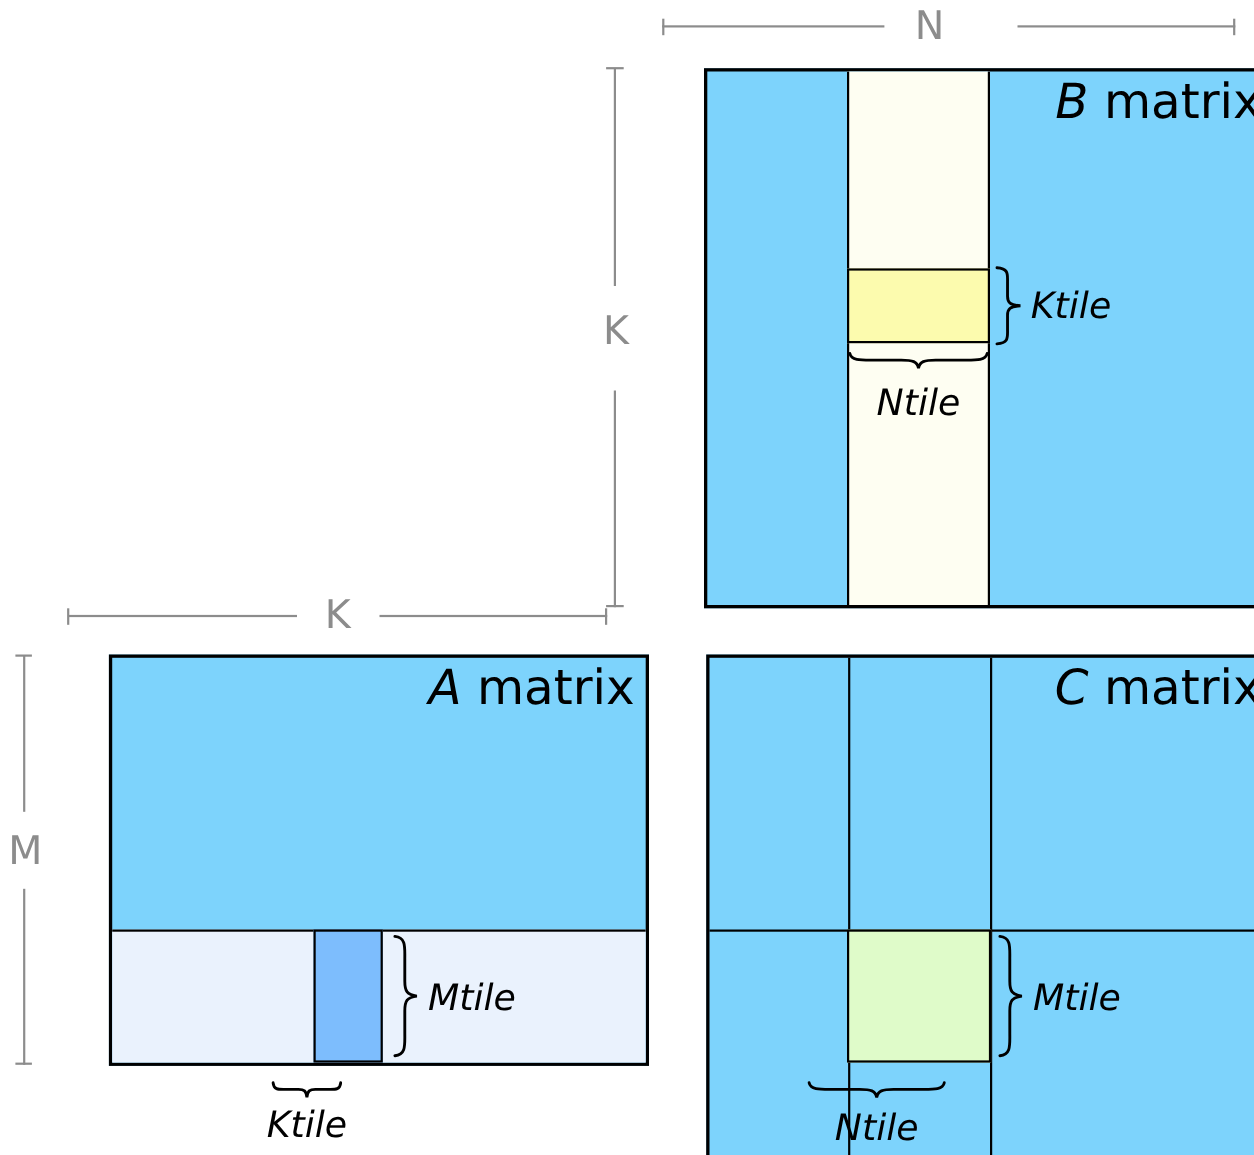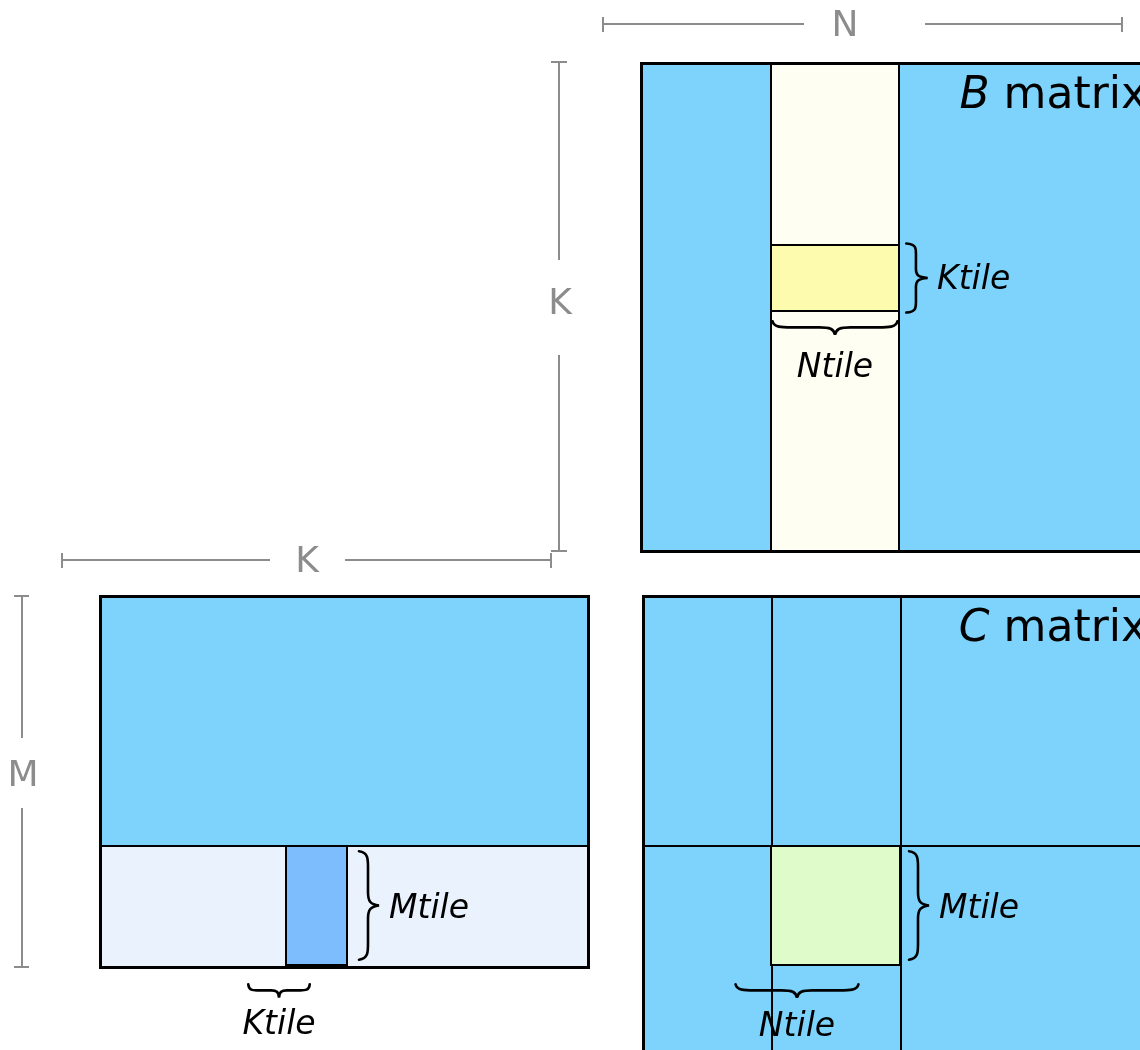--- a/index.html
+++ b/index.html
@@ -84,20 +84,21 @@
     <div class="tile-label" style="left:294px;top:196px;">Ktile</div>
     <svg class="brace" style="left:127px;top:253px;width:130px;height:20px;" viewBox="0 0 100 30" preserveAspectRatio="none">
       <path d="M2,5 C3,15 10,14 20,14 L38,14 C46,14 49,16 50,25 C51,16 54,14 62,14 L80,14 C90,14 97,15 98,5" fill="none" stroke="#000" stroke-width="2.6" vector-effect="non-scaling-stroke" stroke-linecap="round"></path>
     </svg>
     <div class="tile-label center" style="left:127px;top:284px;width:130px;">Ntile</div>
   </div>
 
   <div class="matrix-box" style="left:62px;top:595px;width:491px;height:374px;">
     <div class="a-strip"></div>
     <div class="a-tile"></div>
+    <div class="matrix-title"><span class="letter">A</span><span> matrix</span></div>
     <svg class="brace" style="left:252px;top:251px;width:30px;height:113px;" viewBox="0 0 30 100" preserveAspectRatio="none">
       <path d="M5,2 C15,3 14,10 14,20 L14,38 C14,46 16,49 25,50 C16,51 14,54 14,62 L14,80 C14,90 15,97 5,98" fill="none" stroke="#000" stroke-width="2.6" vector-effect="non-scaling-stroke" stroke-linecap="round"></path>
     </svg>
     <div class="tile-label" style="left:287px;top:292px;">Mtile</div>
   </div>
 
   <svg class="brace" style="left:247px;top:981px;width:64px;height:20px;" viewBox="0 0 100 30" preserveAspectRatio="none">
     <path d="M2,5 C3,15 10,14 20,14 L38,14 C46,14 49,16 50,25 C51,16 54,14 62,14 L80,14 C90,14 97,15 98,5" fill="none" stroke="#000" stroke-width="2.6" vector-effect="non-scaling-stroke" stroke-linecap="round"></path>
   </svg>
   <div class="tile-label center" style="left:229px;top:1006px;width:100px;">Ktile</div>

